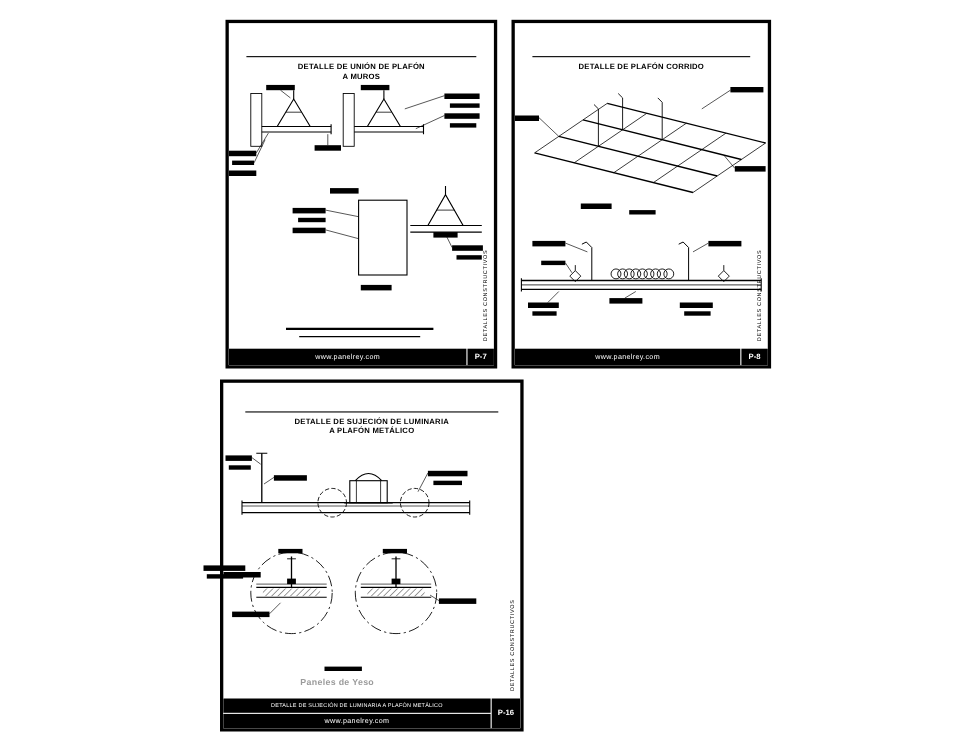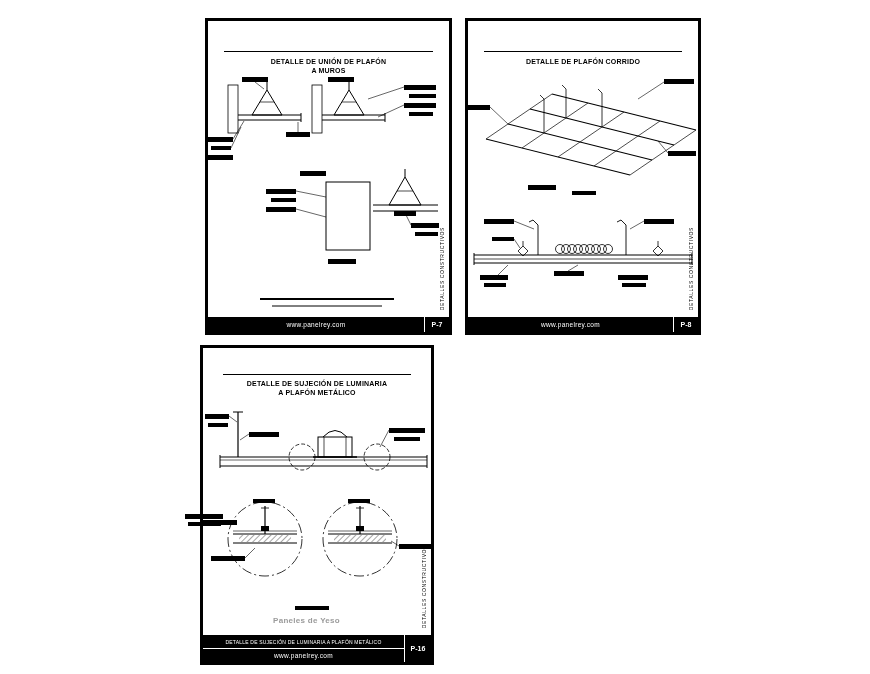--- a/index.html
+++ b/index.html
@@ -231,21 +231,21 @@
   </svg>
 
   <div class="side-label">DETALLES CONSTRUCTIVOS</div>
 
   <div class="footer">
     <div class="footer-bar">www.panelrey.com</div>
     <div class="page-badge">P-8</div>
   </div>
 </div>
 
-<div class="sheet" style="left:200px;top:345px;width:234px;height:320px;">
+<div class="sheet" style="left:200px;top:345px;width:276px;height:320px;">
 
   <div class="title-block" style="margin-top:26px;">
     <div class="title-rule" style="margin:0 20px 4px 20px;"></div>
     <div class="sheet-title">DETALLE DE SUJECIÓN DE LUMINARIA</div>
     <div class="sheet-title">A PLAFÓN METÁLICO</div>
   </div>
 
   <svg class="drawing-svg" style="top:62px;" width="238" height="224" viewBox="0 0 238 224">
     <defs>
       <pattern id="hatch16" width="4" height="4" patternTransform="rotate(45)" patternUnits="userSpaceOnUse">

